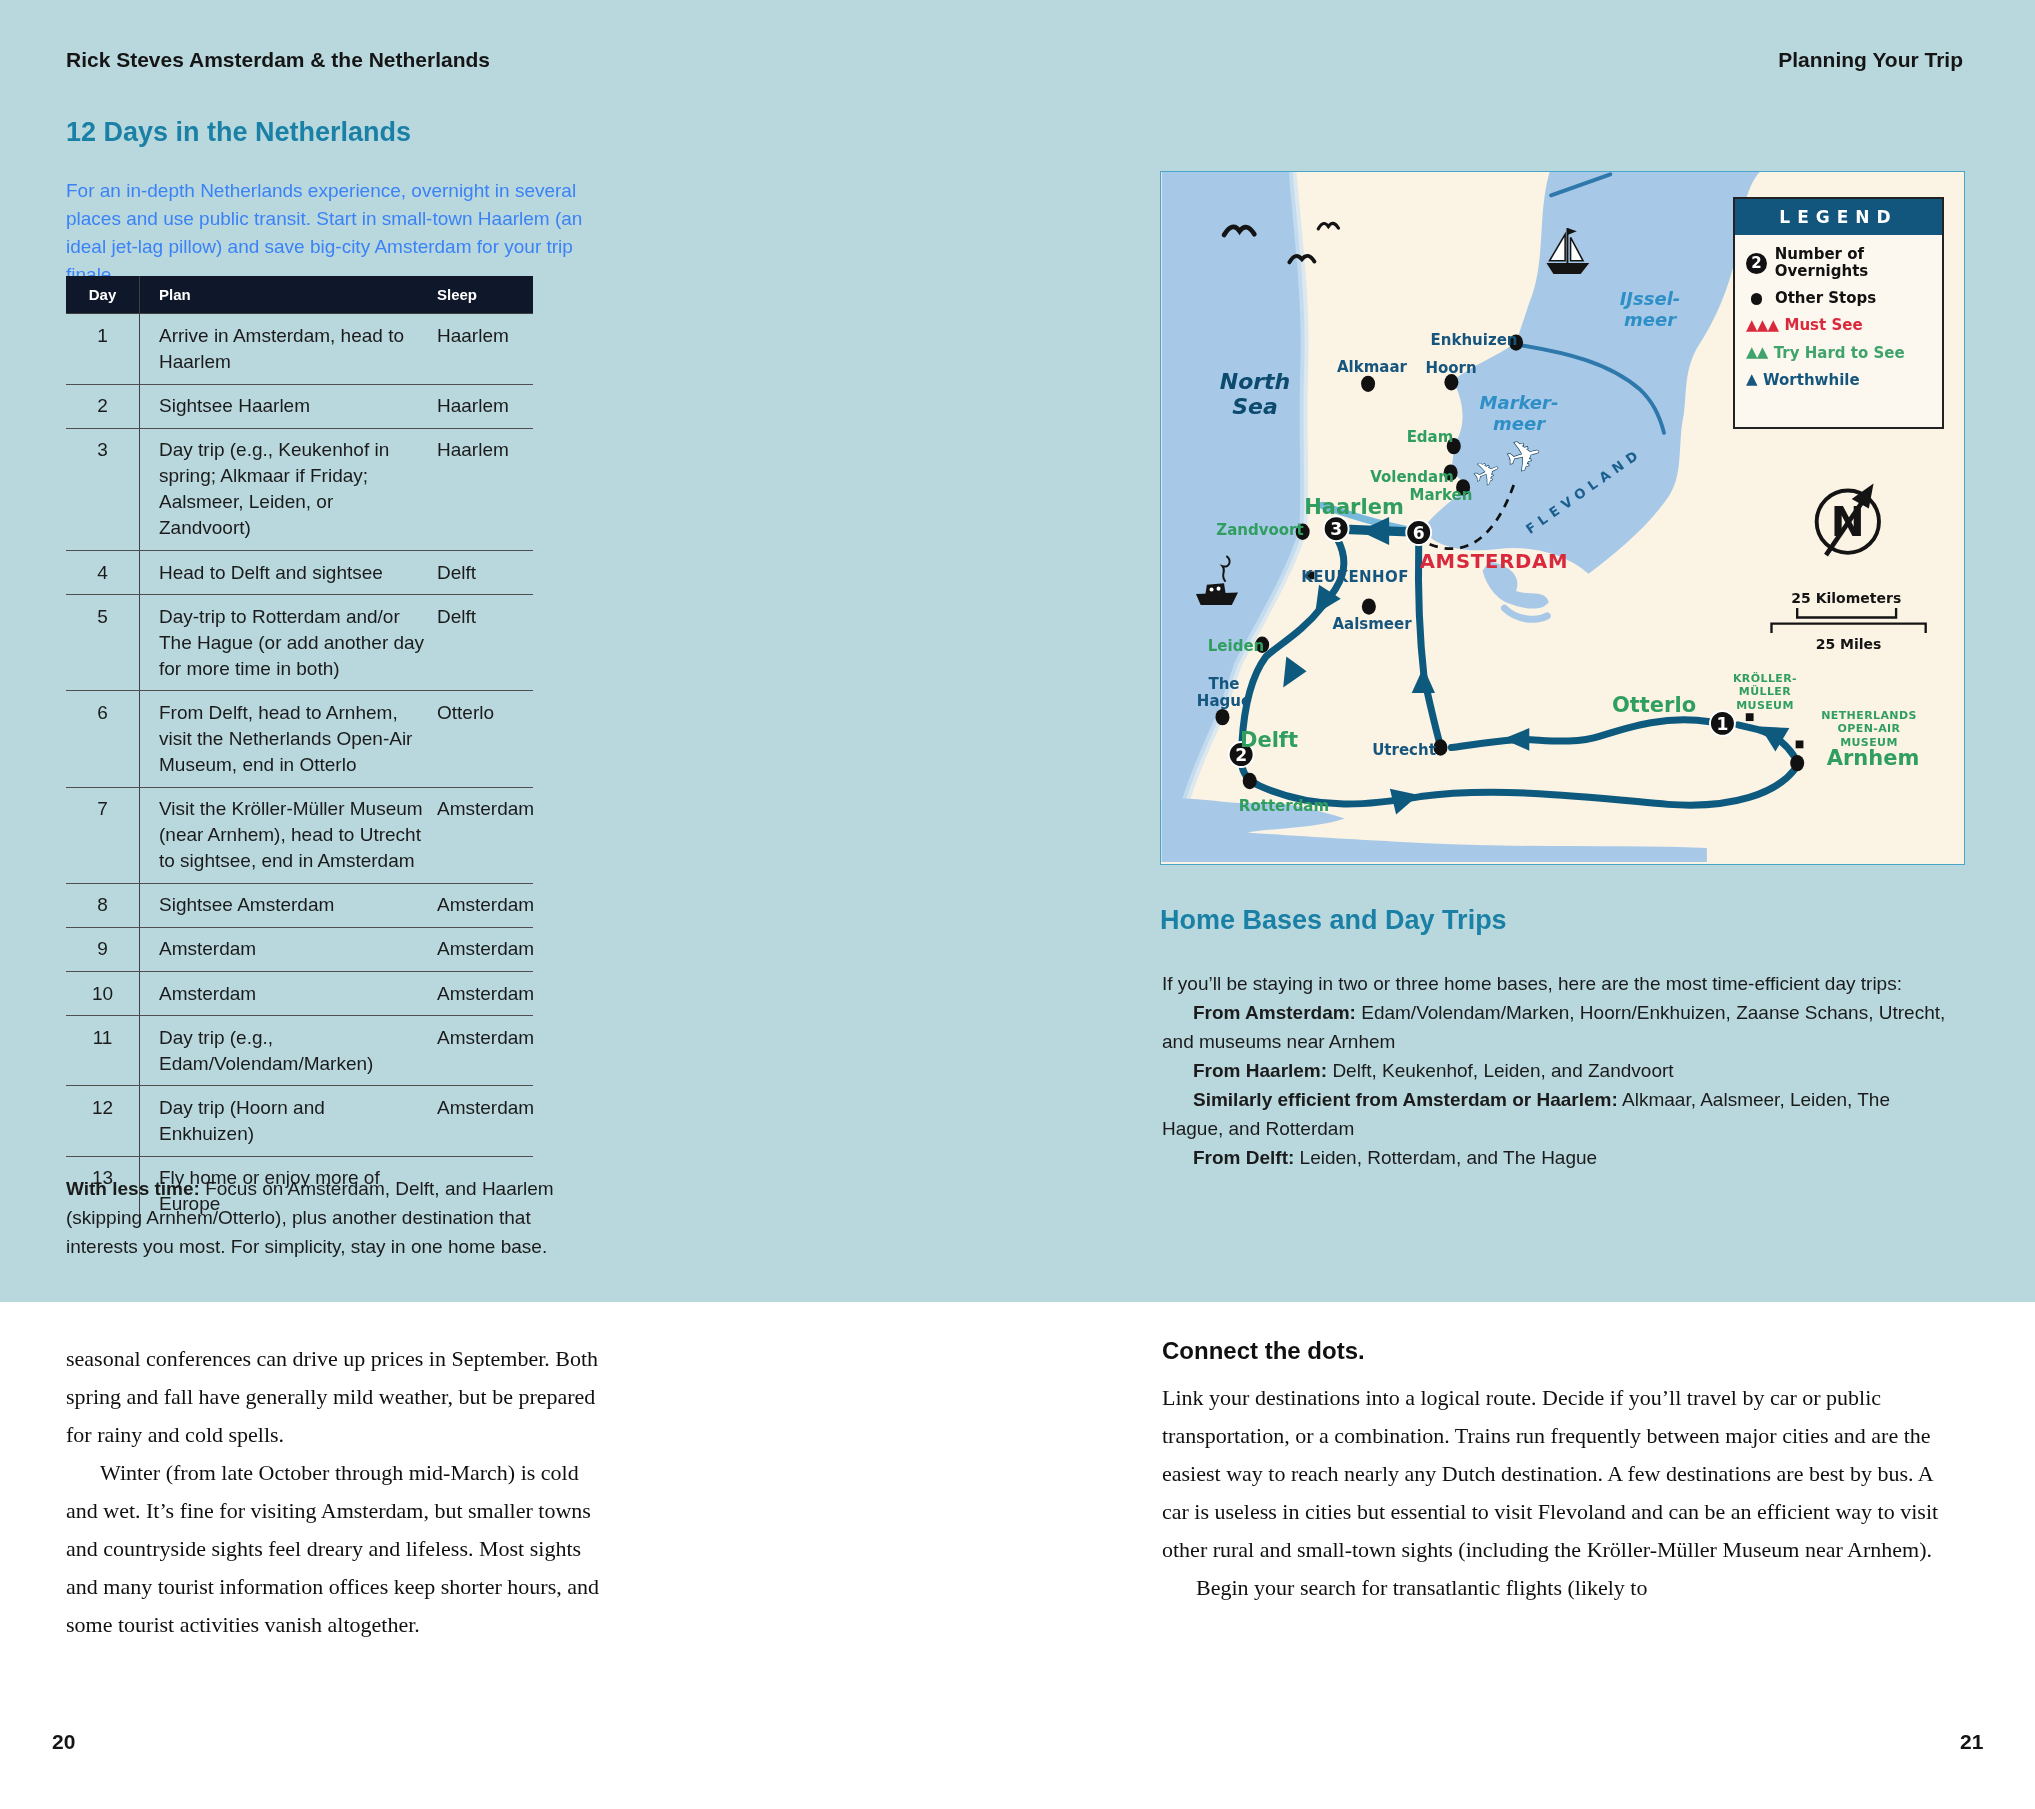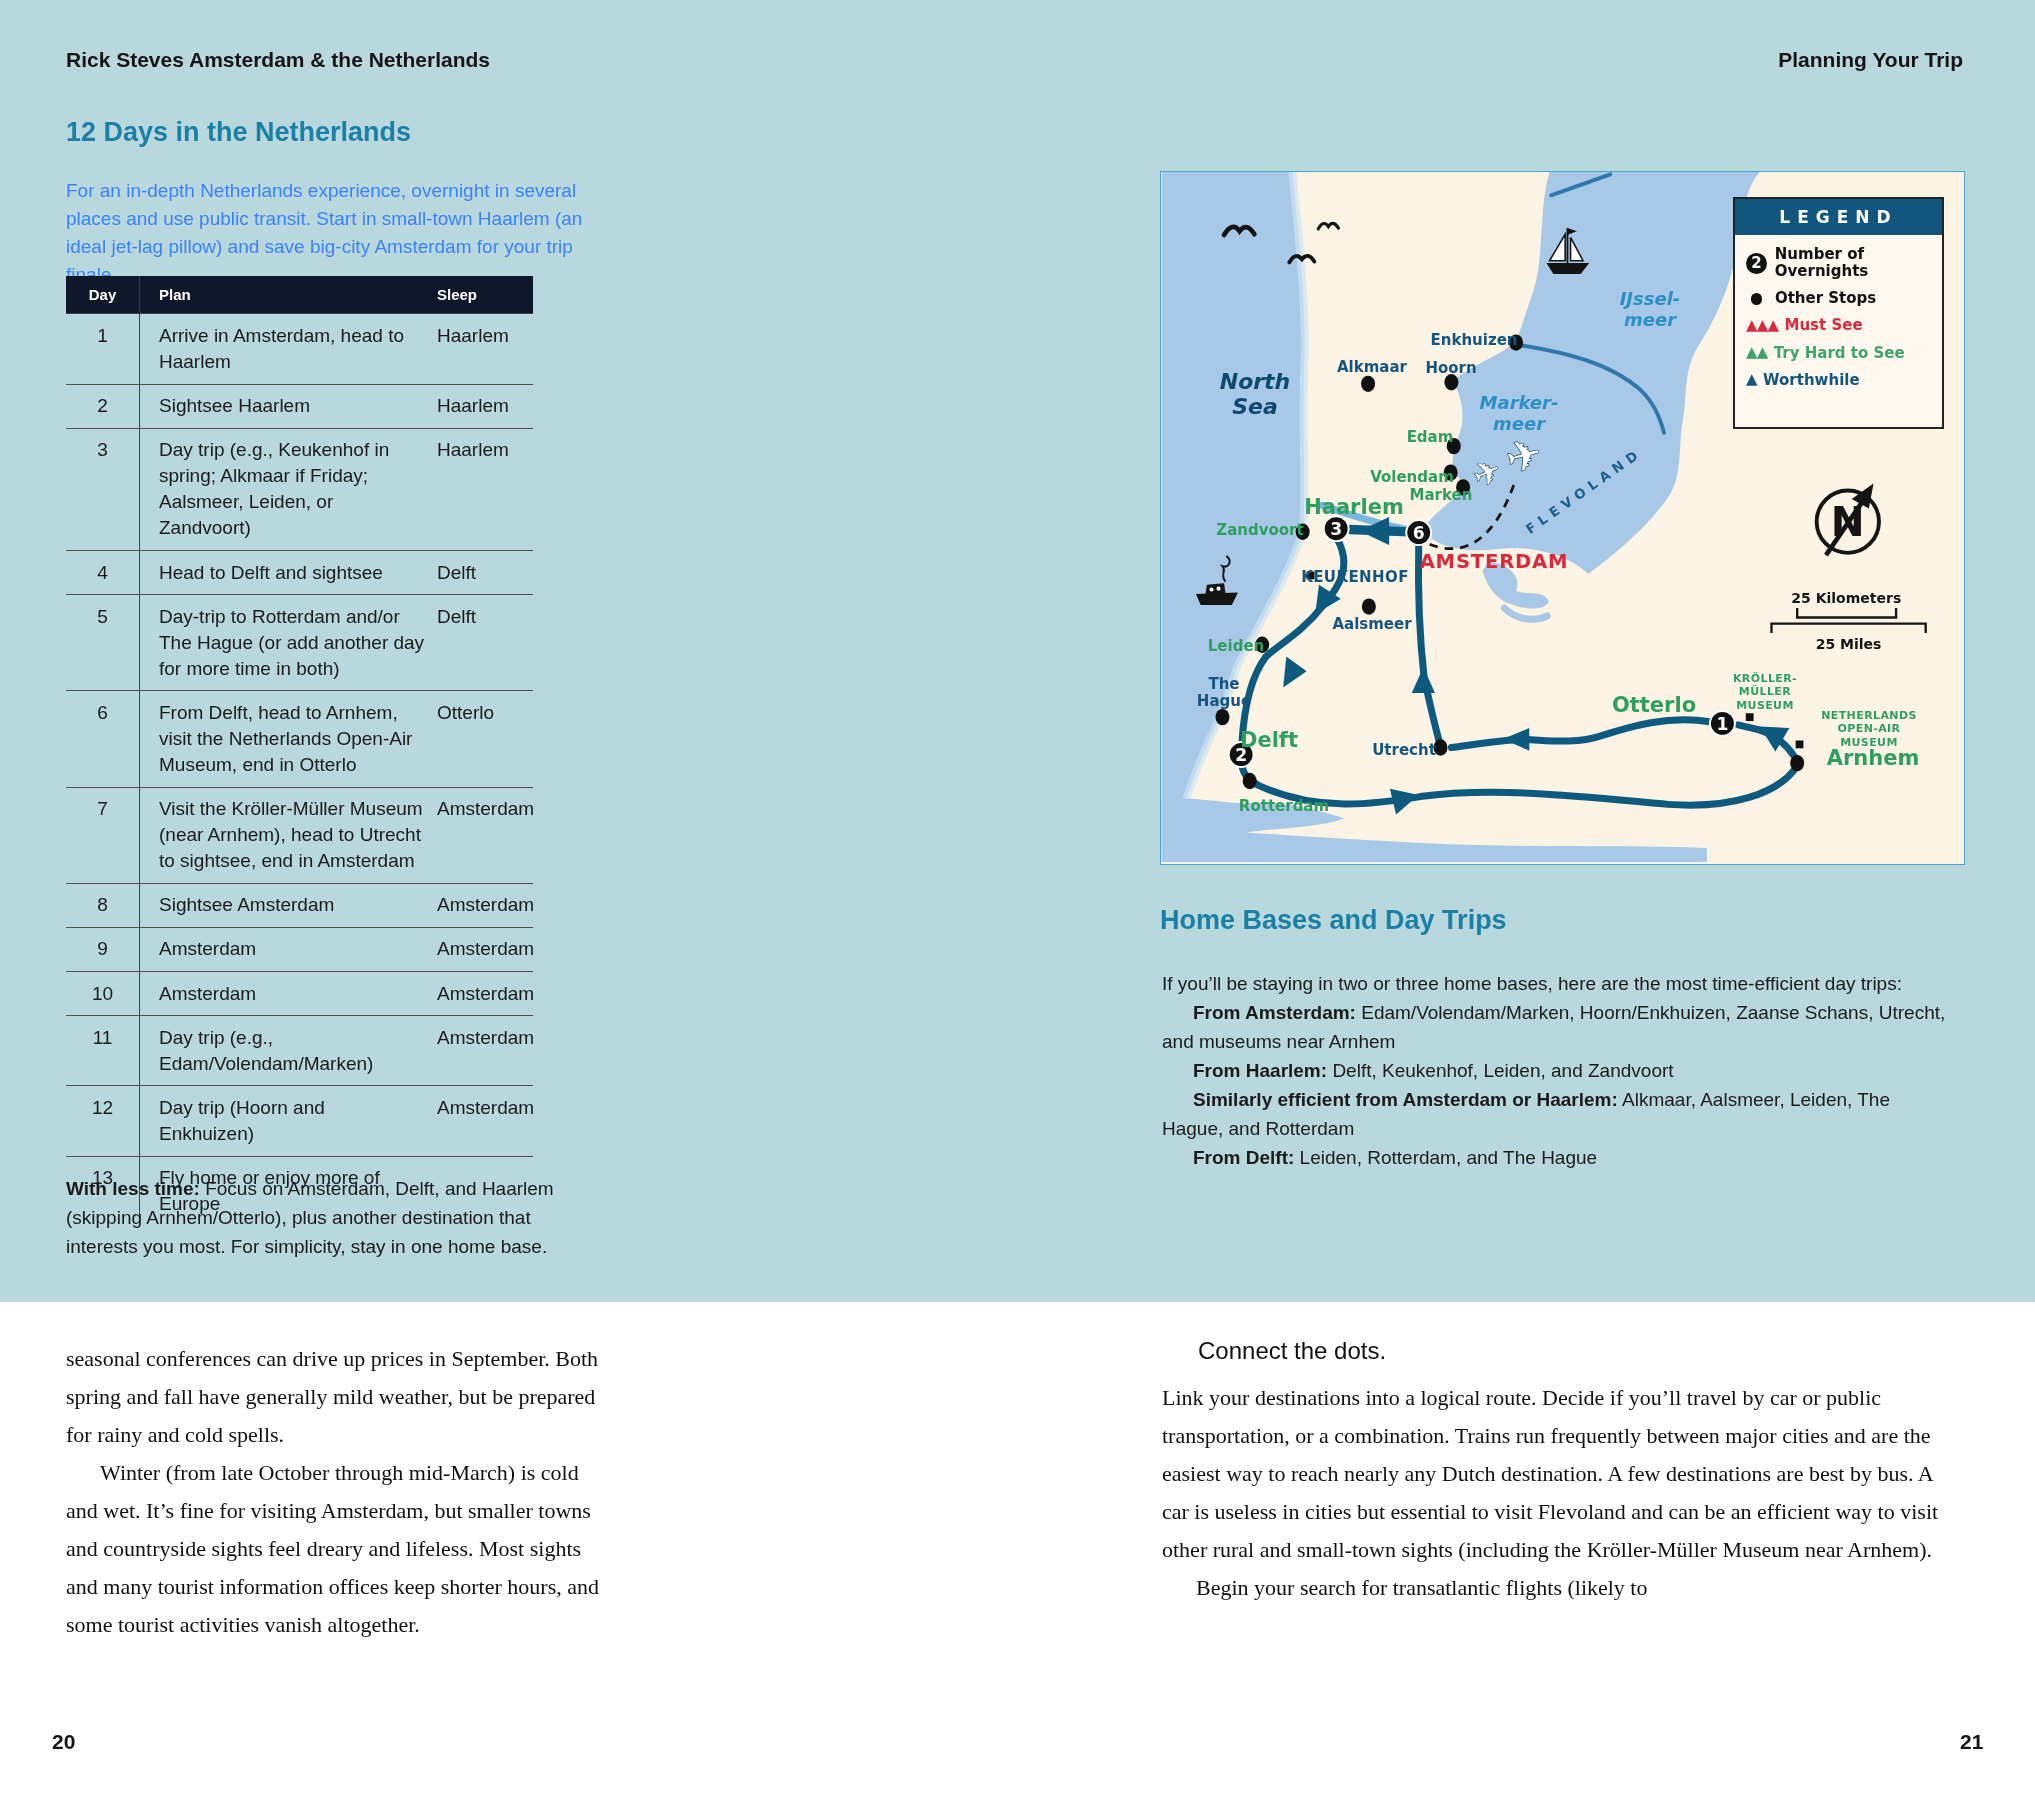--- a/index.html
+++ b/index.html
@@ -38,21 +38,21 @@
   .col-left-body{left:66px;top:1340px;width:548px;}
   .col-right-body{left:1162px;top:1379px;width:795px;}
 
   .pagenum{position:absolute;top:1730px;font-size:21px;font-weight:bold;color:#151515;}
 
   
   .hb-title{left:1160px;top:905px;}
   .hb-text{position:absolute;left:1162px;top:969px;width:791px;font-size:19px;line-height:29px;color:#1b1b1b;}
   .hb-text p{margin:0;}
   .hb-text p.ind{text-indent:31px;}
-  .connect-title{position:absolute;left:1162px;top:1337px;font-size:24px;font-weight:normal;color:#101010;margin-left:36px;}
+  .connect-title{position:absolute;left:1162px;top:1337px;font-size:24px;font-weight:bold;color:#101010;}
 
   
   .map-wrap{position:absolute;left:1160px;top:171px;width:805px;height:694px;background:#fbf3e4;
     border:1.6px solid #4aa6c8;box-sizing:border-box;}
   .map-wrap svg{position:absolute;left:0;top:0;}
   #map-labels{position:absolute;left:0;top:0;width:100%;height:100%;}
   .ml{position:absolute;transform:translate(-50%,-50%);white-space:pre-line;text-align:center;
     font-family:"DejaVu Sans",sans-serif;font-weight:bold;}
   .city-blue{color:#16567e;font-size:15px;line-height:17px;}
   .city-green{color:#2f9e5f;font-size:15px;line-height:17px;}

